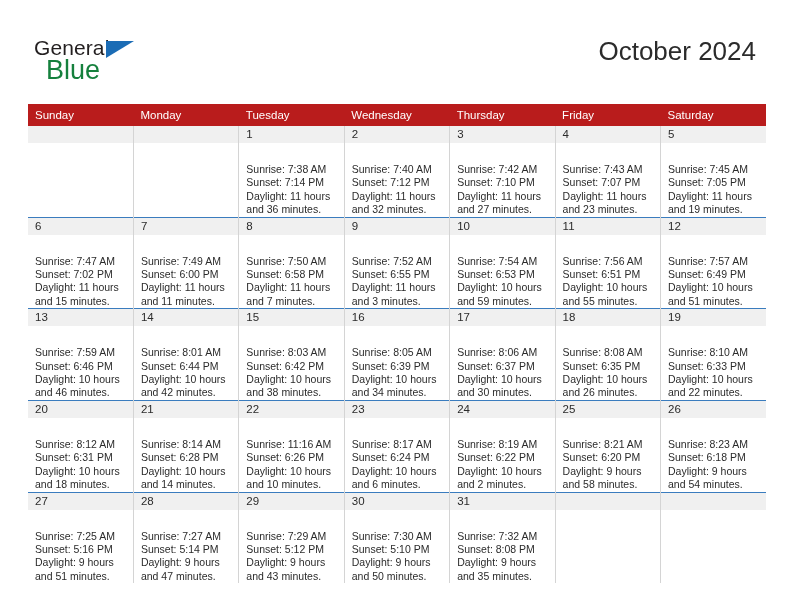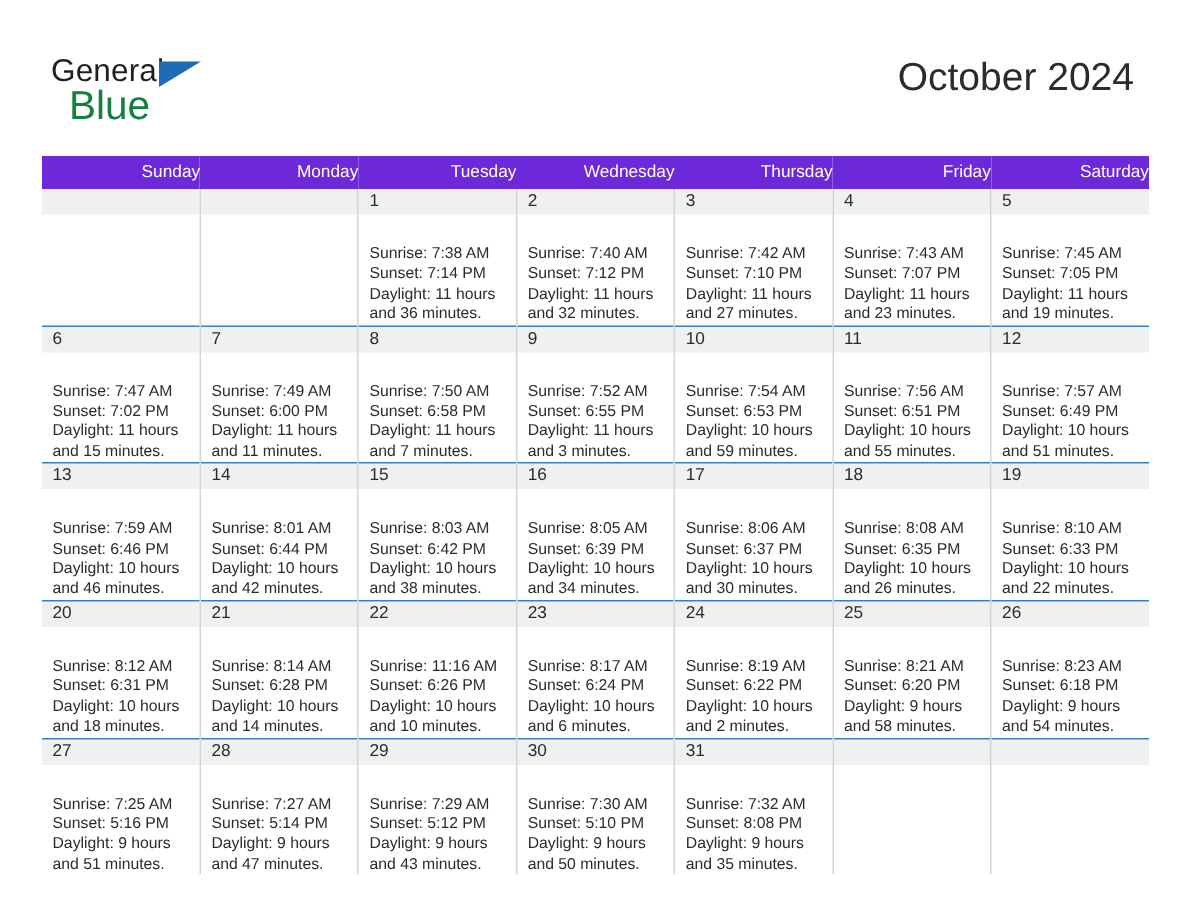--- a/index.html
+++ b/index.html
@@ -82,25 +82,25 @@
   
   .calendar {
     position: absolute;
     left: 28px;
     top: 104px;
     width: 738px;
     border-collapse: collapse;
     table-layout: fixed;
   }
   .dow-row th {
-    background: #6d28d9;
+    background: #b91c1c;
     color: #ffffff;
     font-size: 11.5px;
     font-weight: normal;
-    text-align: right;
+    text-align: left;
     padding: 5px 0 5px 7px;
     height: 22px;
     border: none;
   }
   .week {
     border-top: 1px solid #3a7cbe;
   }
   .week:first-of-type { border-top: none; }
   .daycell {
     width: 105.43px;

